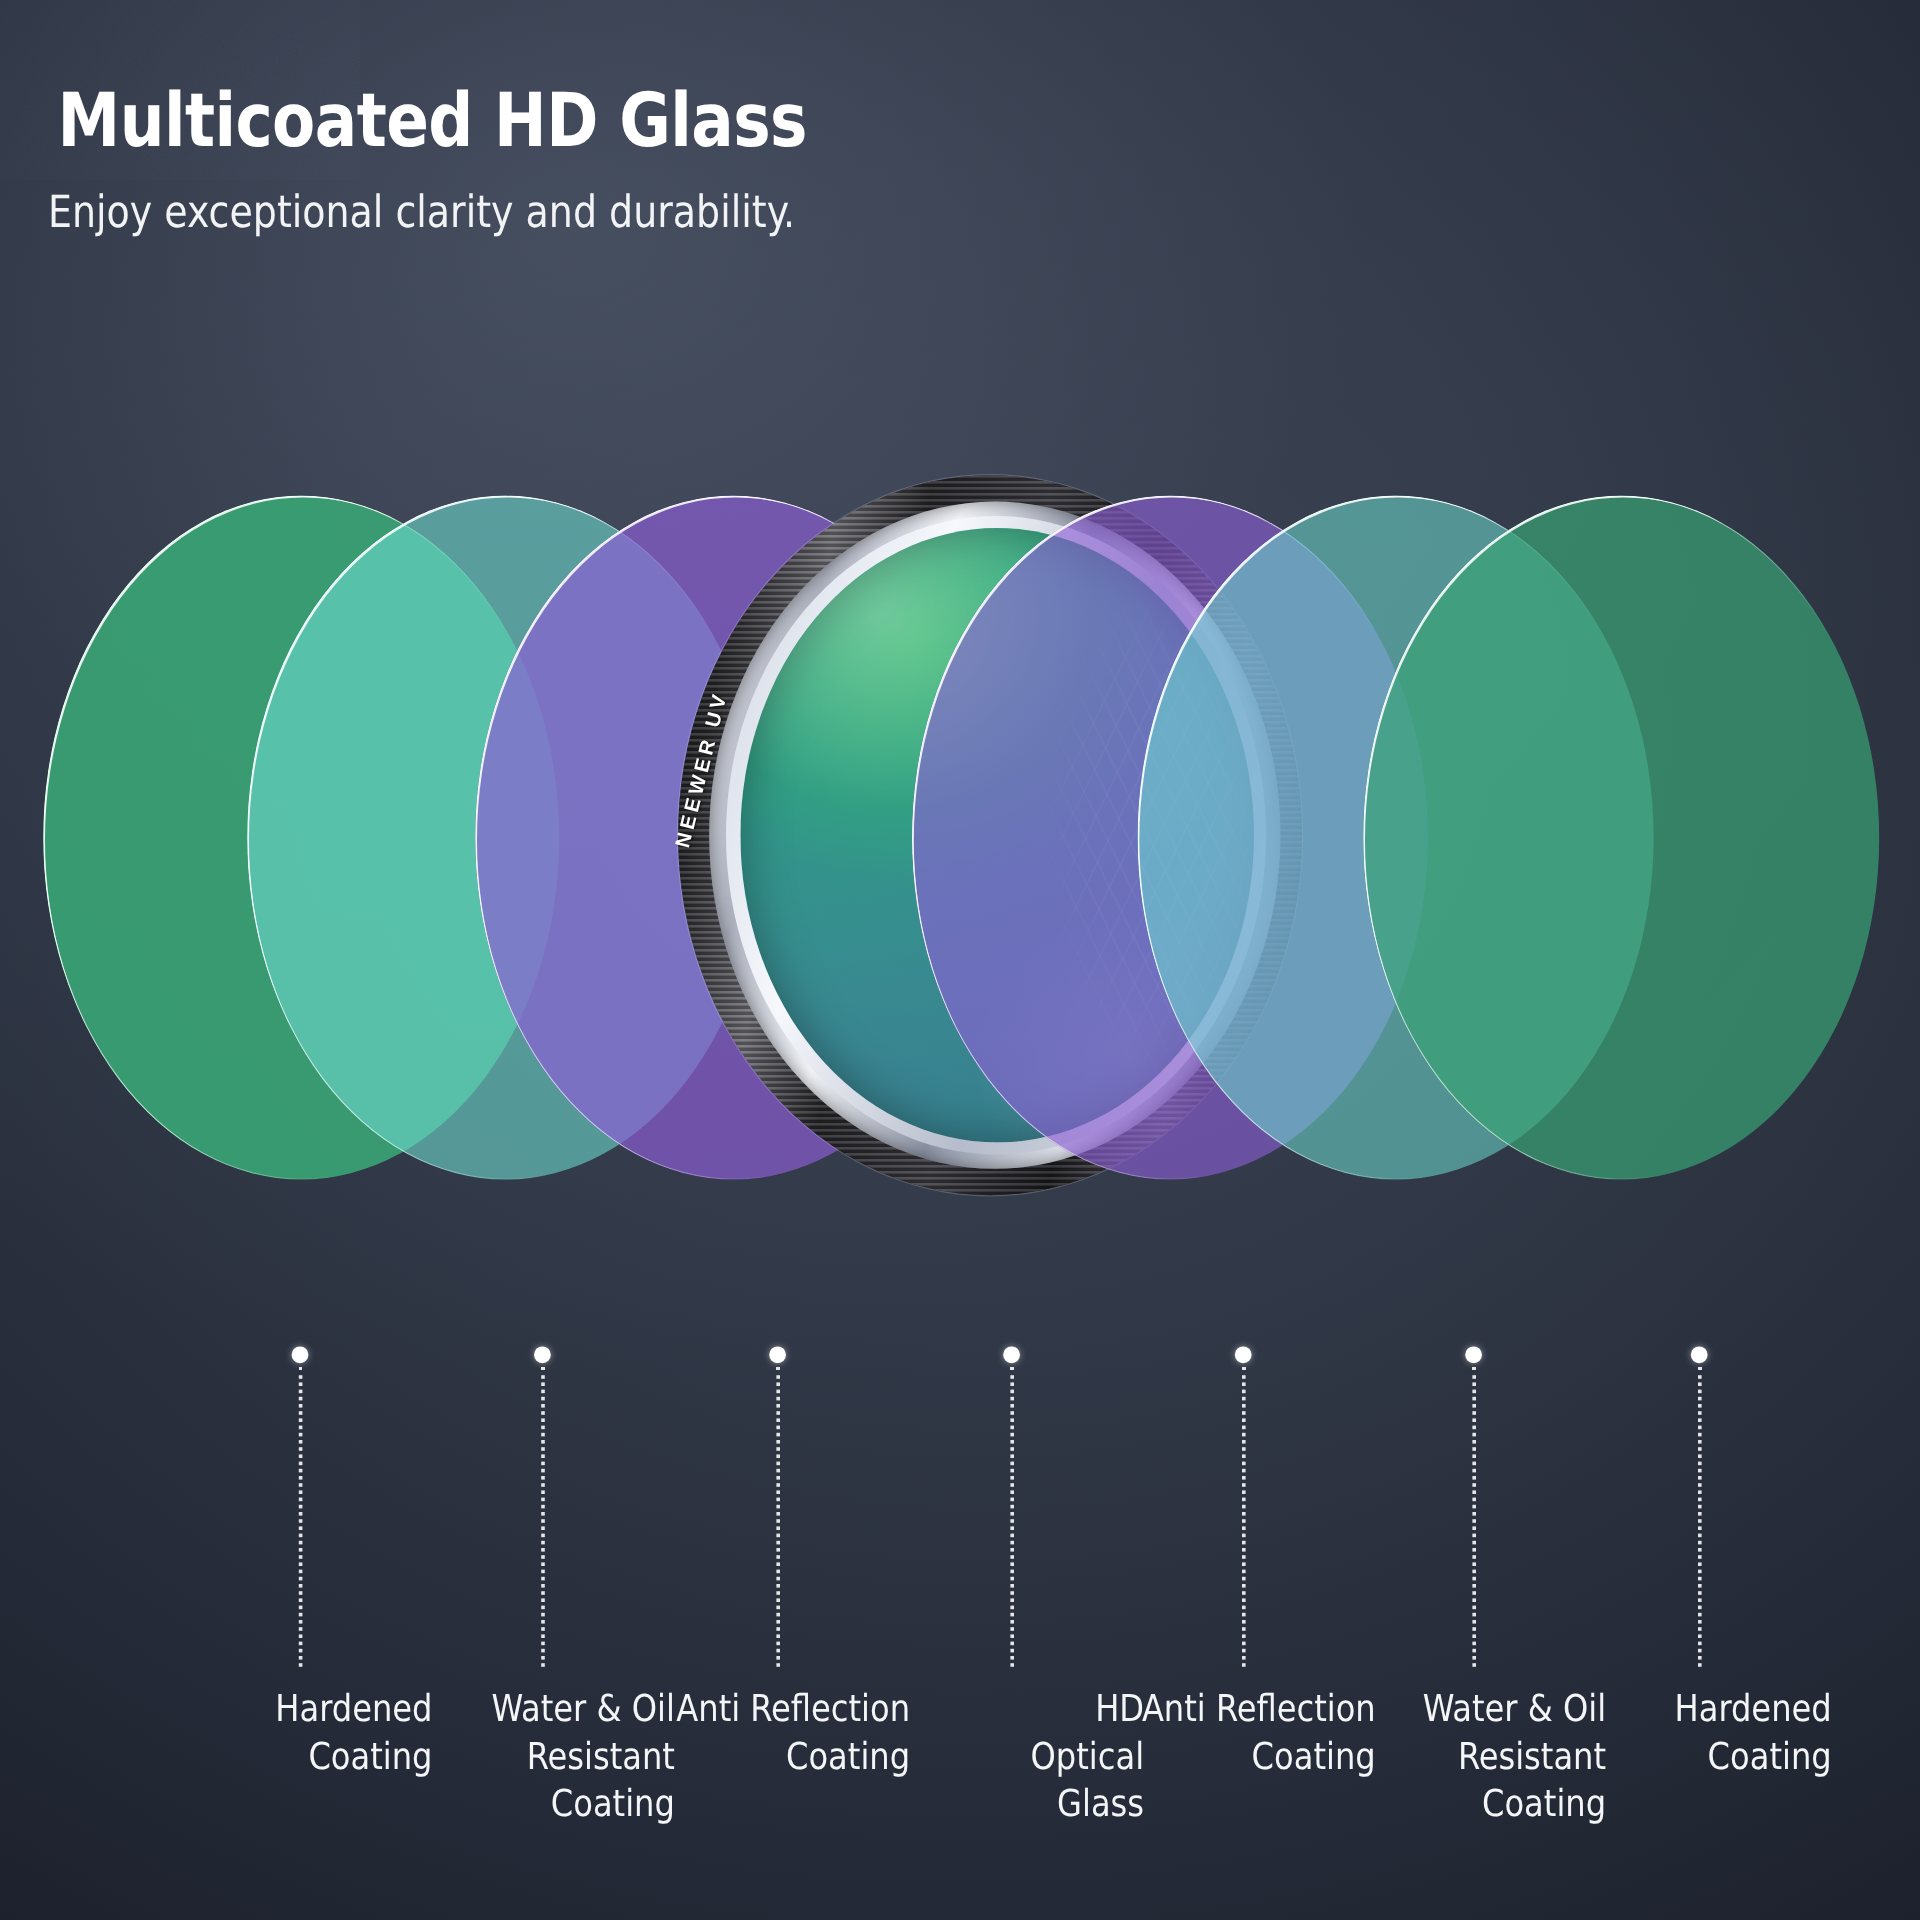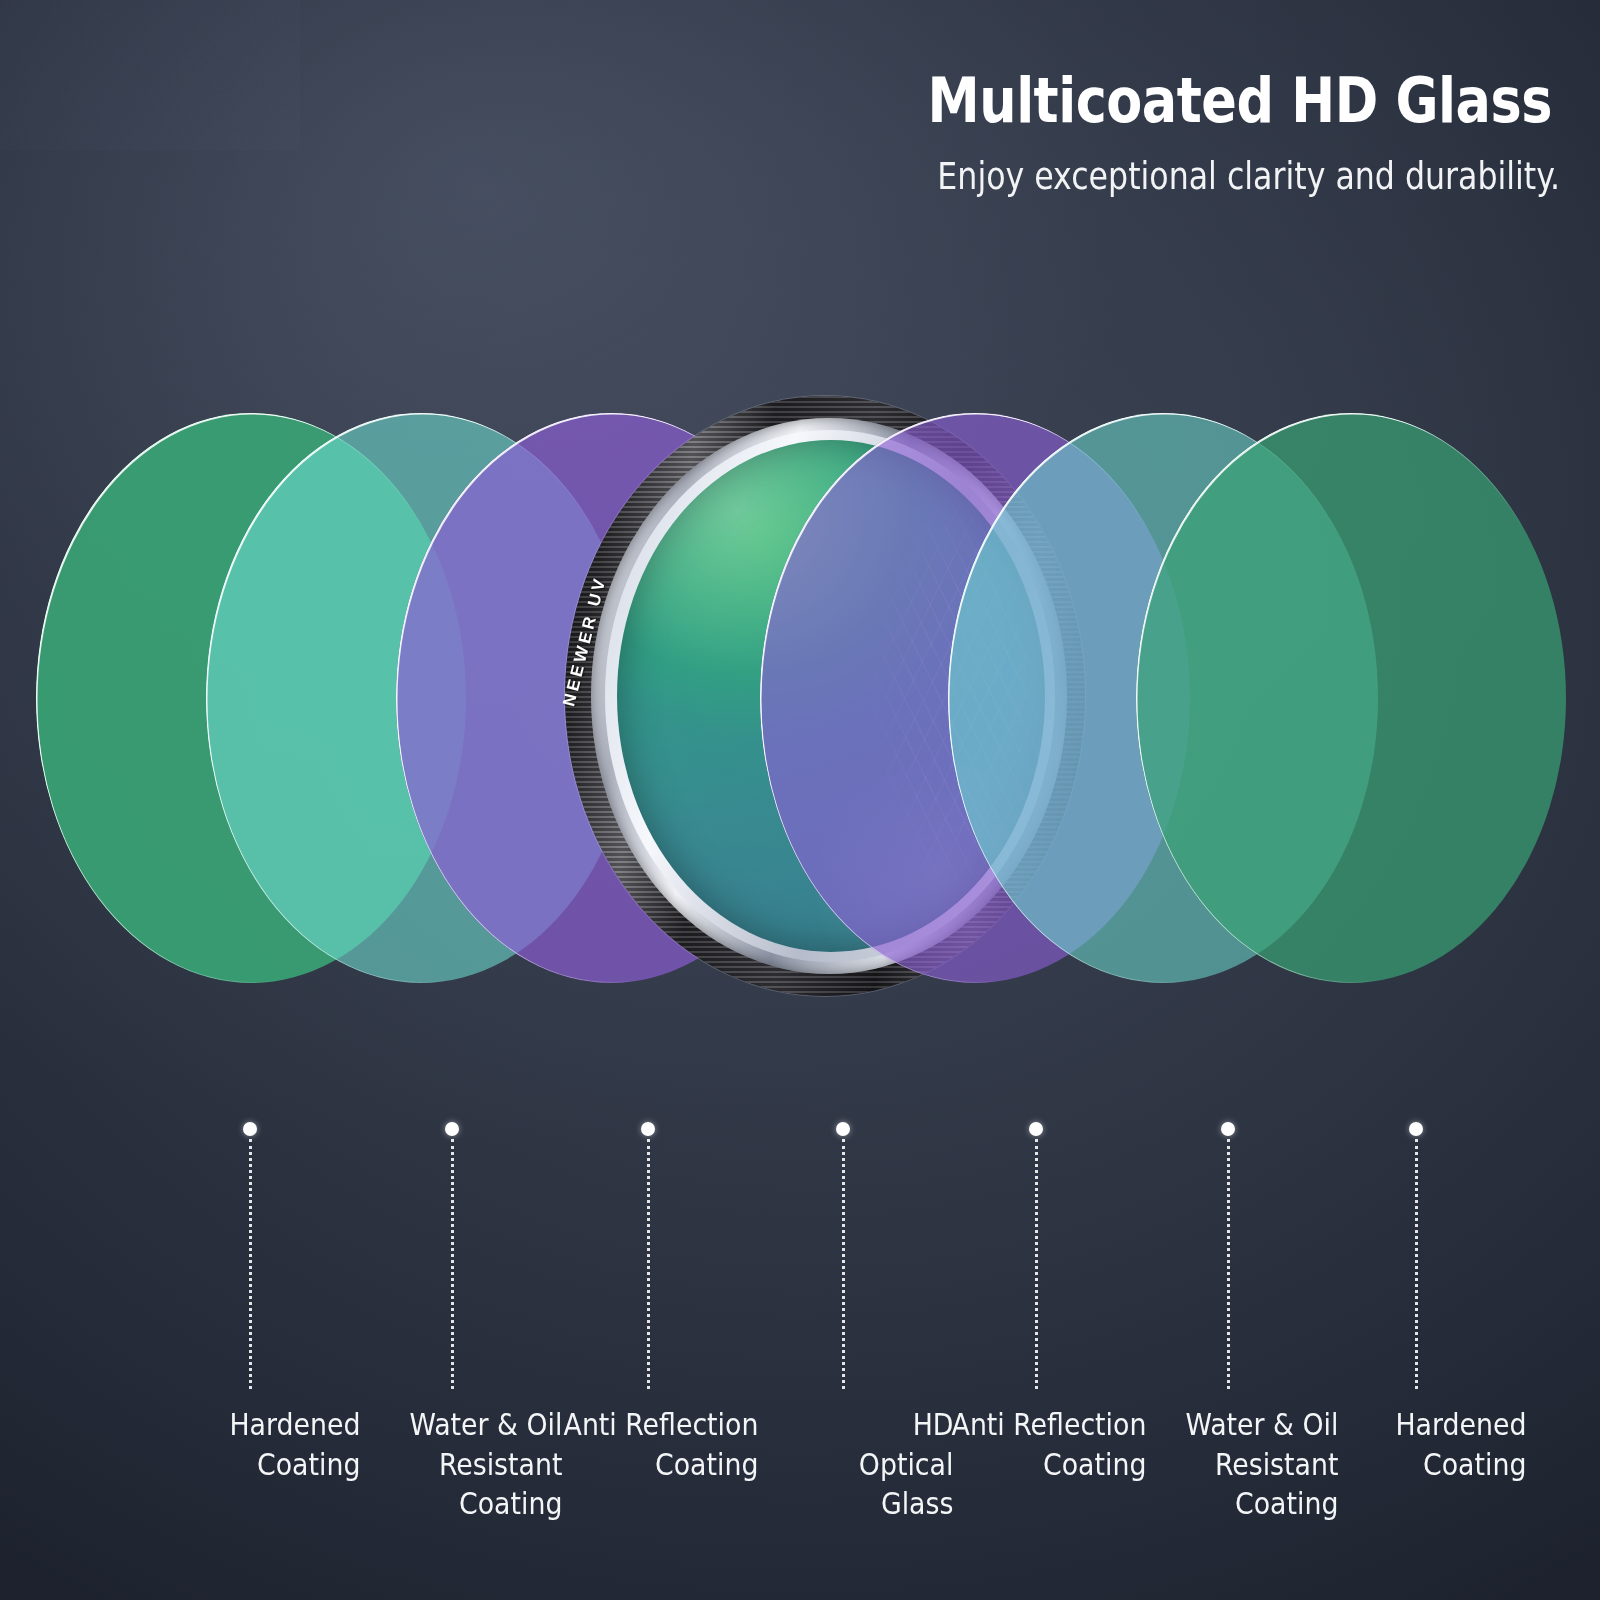--- a/index.html
+++ b/index.html
@@ -20,21 +20,21 @@
   #grain{
     position:absolute;inset:0;
     opacity:.20;
     mix-blend-mode:overlay;
     pointer-events:none;
   }
 
   
   .header{
     position:absolute;left:0;top:0;width:1600px;
-    text-align:right;
+    text-align:left;
   }
   .title{
     margin:0;
     padding-top:68px;
     color:#ffffff;
     font-size:62px;
     font-weight:700;
     letter-spacing:-0.5px;
     line-height:1.05;
     font-family:"DejaVu Sans Condensed","Liberation Sans",sans-serif;

